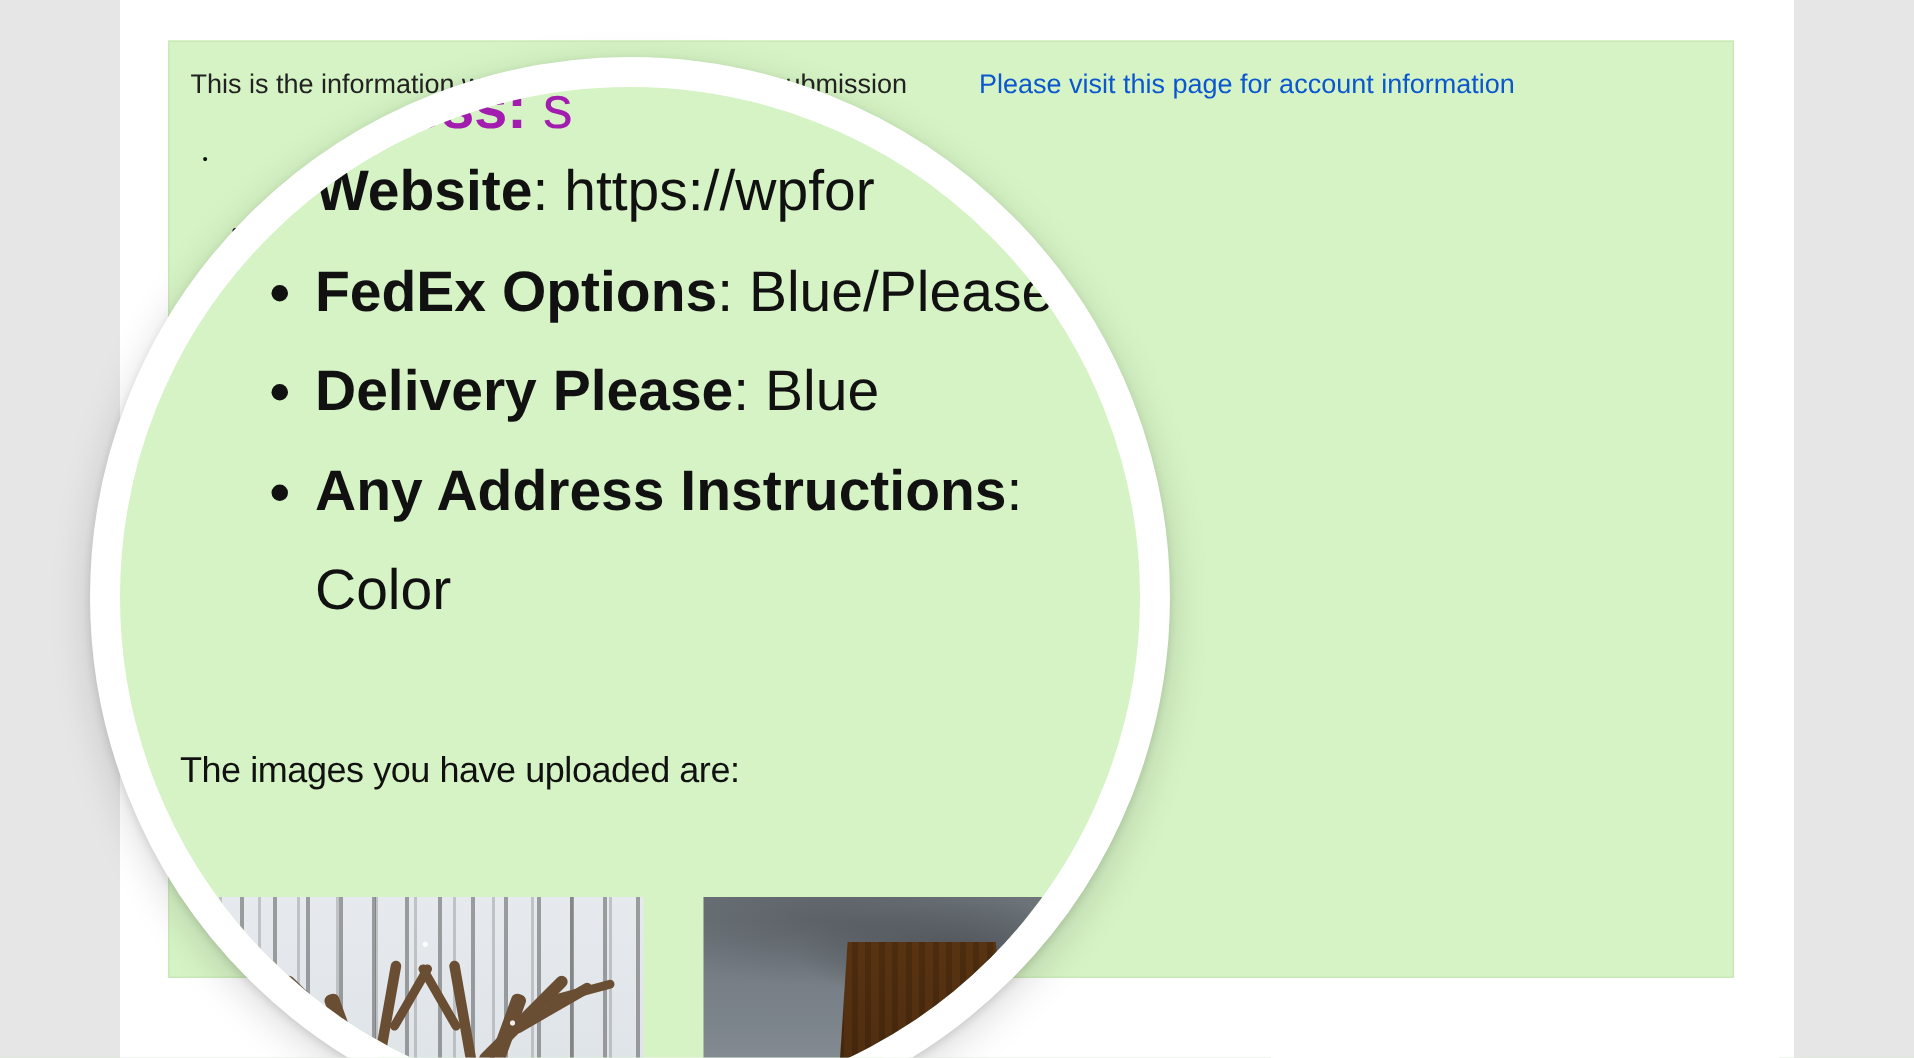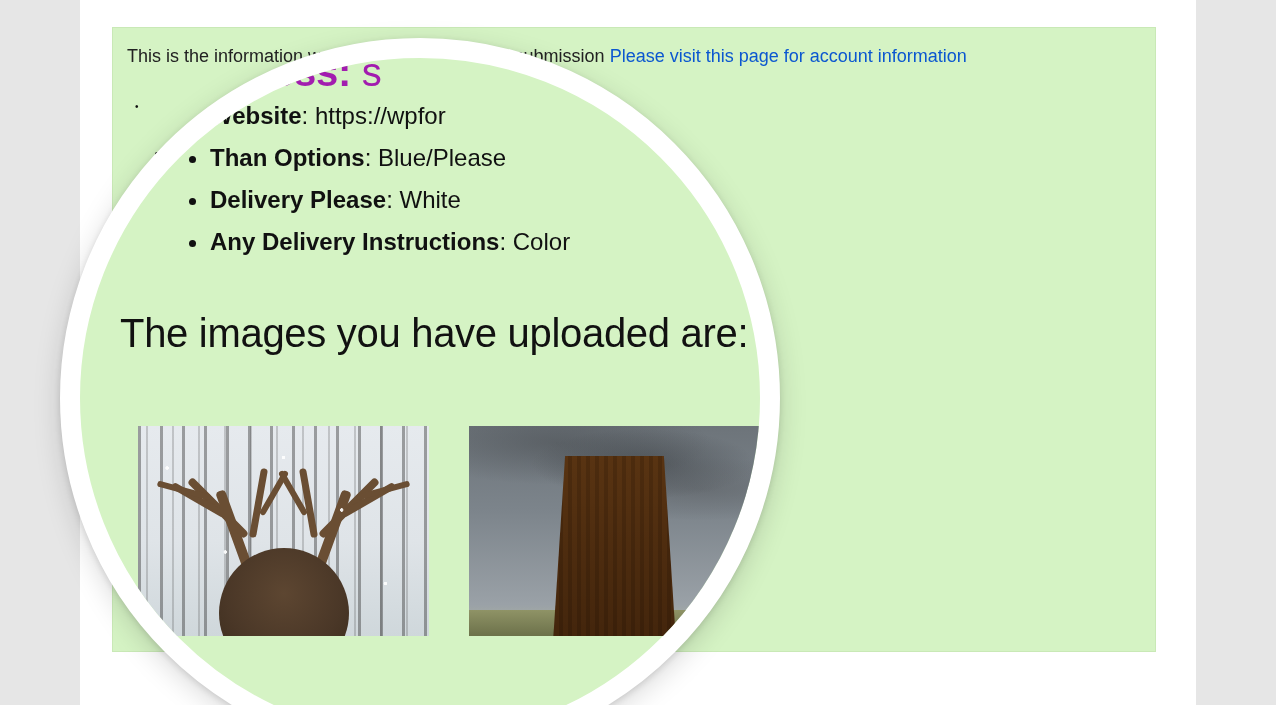--- a/index.html
+++ b/index.html
@@ -37,20 +37,21 @@
     padding: 18px 14px 14px 14px;
   }
 
   .intro {
     font-size: 18px;
     color: #222;
   }
   .intro a {
     color: #0b57d0;
     text-decoration: none;
+    margin-left: 43px;
   }
 
   .panel ul.small-list {
     margin: 30px 0 0 42px;
     padding: 0;
   }
   .panel ul.small-list li {
     font-size: 12px;
     line-height: 22px;
   }
@@ -81,21 +82,21 @@
     width: 100%;
     height: 100%;
   }
 
   .big-list {
     list-style: disc;
     margin: 0 0 0 130px;
     padding: 0;
   }
   .big-list li {
-    font-size: 24px;
+    font-size: 38px;
     line-height: 1.75;
     color: #111;
   }
   .big-list li .label {
     font-weight: 700;
   }
 
   
   .big-content {
     position: absolute;
@@ -108,22 +109,22 @@
     font-size: 40px;
     font-weight: 700;
     letter-spacing: -0.3px;
     color:#a21caf;
   }
   .big-content .first-row .val {
     font-weight: 400;
   }
 
   .uploaded-heading {
-    font-size: 40px;
-    margin: 48px 0 0 40px;
+    font-size: 24px;
+    margin: 72px 0 0 40px;
     font-weight: 400;
     letter-spacing: -0.3px;
     color:#111;
   }
 
   .thumbs {
     margin: 70px 0 0 58px;
     display: flex;
     gap: 40px;
   }
@@ -248,29 +249,29 @@
       <div class="first-row">
         <span class="label">Address</span><span class="label">:</span>
         <span class="val">s</span>
       </div>
       <ul class="big-list">
         <li>
           <span class="label">Website</span>:
           <span>https://wpfor</span>
         </li>
         <li>
-          <span class="label">Than Options</span>:
+          <span class="label">FedEx Options</span>:
           <span>Blue/Please </span>
         </li>
         <li>
           <span class="label">Delivery Please</span>:
-          <span>White</span>
+          <span>Blue</span>
         </li>
         <li>
-          <span class="label">Any Delivery Instructions</span>:
+          <span class="label">Any Address Instructions</span>:
           <span>Color</span>
         </li>
       </ul>
 
       <div class="uploaded-heading">The images you have uploaded are:</div>
 
       <div class="thumbs">
         <div class="thumb deer">
           <div class="antler left">
             <span class="a1"></span>

